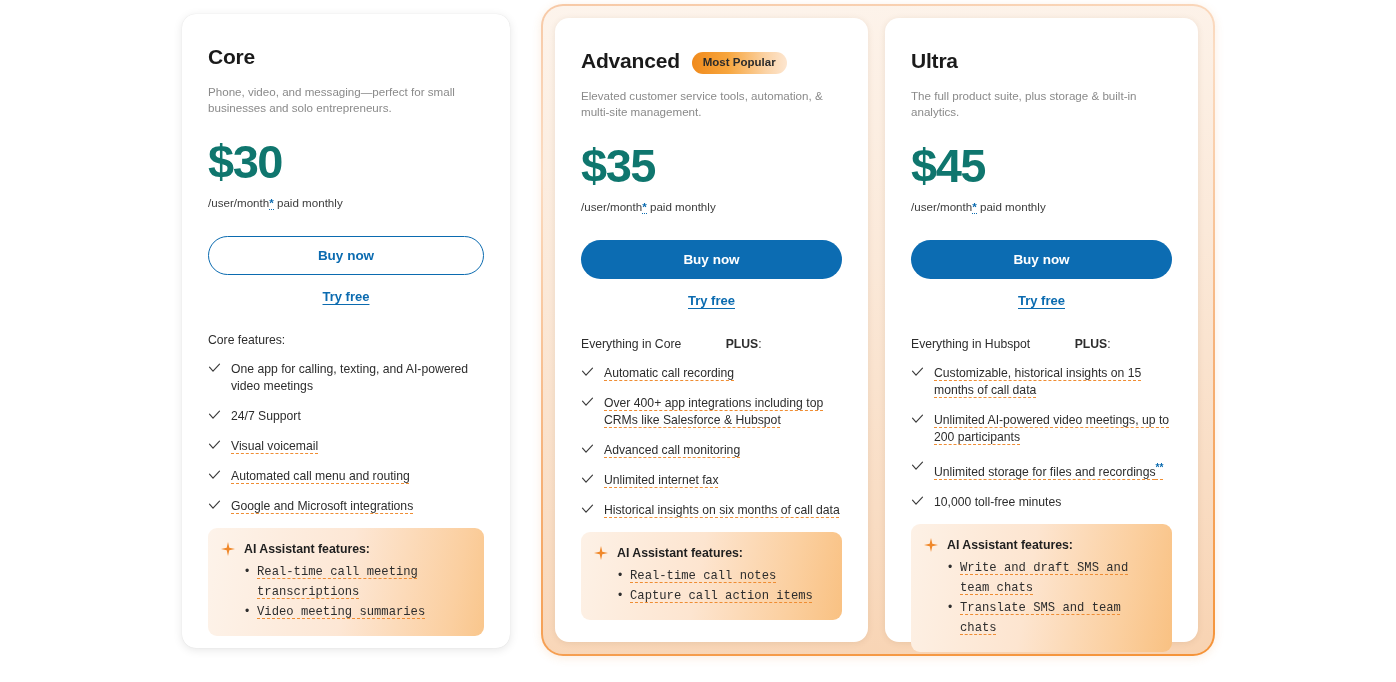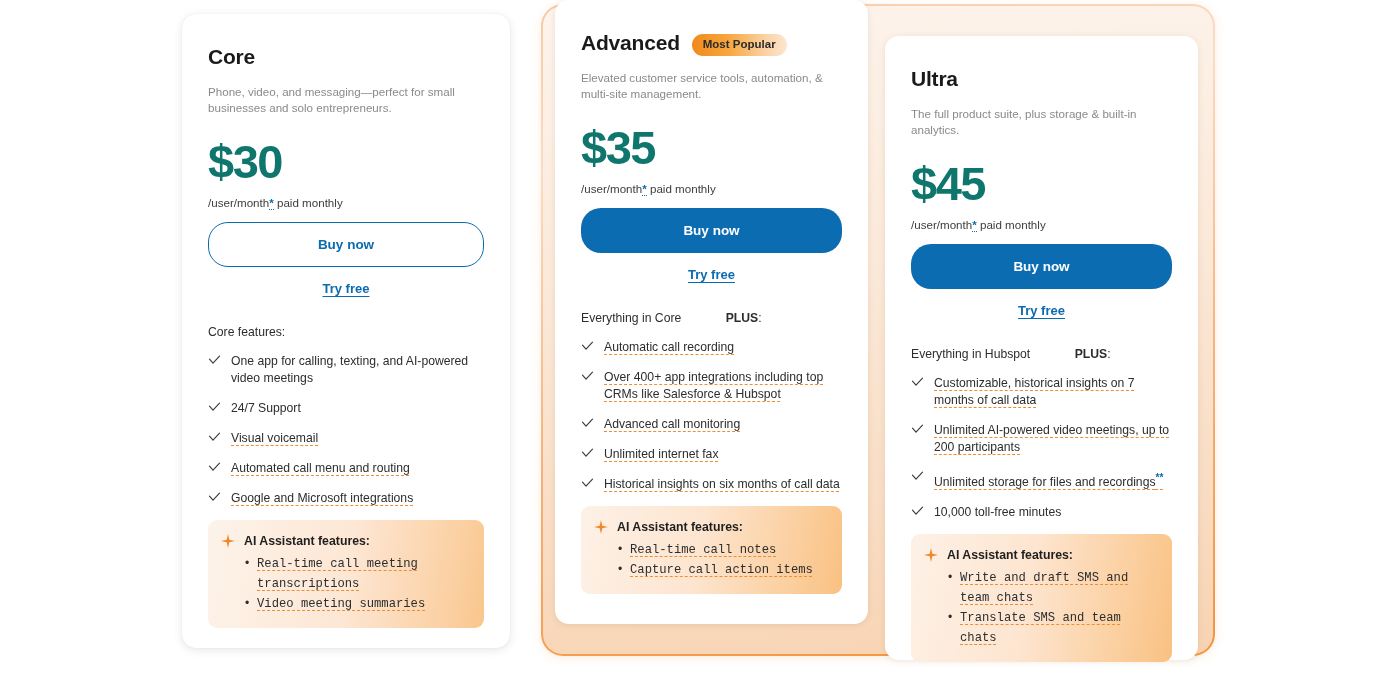--- a/index.html
+++ b/index.html
@@ -49,28 +49,28 @@
 
   .card-core {
     left: 182px;
     top: 14px;
     width: 328px;
     height: 634px;
     box-shadow: 0 2px 10px rgba(0,0,0,0.10), 0 0 1px rgba(0,0,0,0.12);
   }
   .card-advanced {
     left: 555px;
-    top: 0;
+    top: 18px;
     width: 313px;
     height: 624px;
     box-shadow: 0 1px 6px rgba(120,80,40,0.12);
   }
   .card-ultra {
     left: 885px;
-    top: 36px;
+    top: 18px;
     width: 313px;
     height: 624px;
     box-shadow: 0 1px 6px rgba(120,80,40,0.12);
   }
 
   
   .card-head {
     display: flex;
     align-items: flex-end;
     gap: 12px;
@@ -121,25 +121,25 @@
     color: #0b6bb0;
     border-bottom: 1px dotted #0b6bb0;
     font-weight: 700;
   }
 
   
   .btn {
     display: flex;
     align-items: center;
     justify-content: center;
-    height: 45px;
+    height: 39px;
     border-radius: 20px;
     font-size: 13.5px;
     font-weight: 700;
-    margin-top: 12px;
+    margin-top: 26px;
     cursor: pointer;
     user-select: none;
   }
   .btn-outline {
     border: 1.3px solid #0b6bb0;
     background: #ffffff;
     color: #0b6bb0;
   }
   .btn-filled {
     background: #0c6cb2;
@@ -414,21 +414,21 @@
     <div class="try-free">Try free</div>
 
     <div class="features-intro"><span>Everything in Hubspot </span><b>PLUS</b><span>:</span></div>
     <div class="feature-list">
         <div class="feature-item">
           <span class="check-icon">
             <svg width="13" height="13" viewBox="0 0 13 13">
               <path d="M1.5 5.2 L5 9.2 L11.5 2.2" fill="none" stroke="#3a3a3a" stroke-width="1.15" stroke-linecap="round" stroke-linejoin="round"></path>
             </svg>
           </span>
-          <span class="feature-text dotted">Customizable, historical insights on 7 months of call data</span>
+          <span class="feature-text dotted">Customizable, historical insights on 15 months of call data</span>
         </div>
         <div class="feature-item">
           <span class="check-icon">
             <svg width="13" height="13" viewBox="0 0 13 13">
               <path d="M1.5 5.2 L5 9.2 L11.5 2.2" fill="none" stroke="#3a3a3a" stroke-width="1.15" stroke-linecap="round" stroke-linejoin="round"></path>
             </svg>
           </span>
           <span class="feature-text dotted">Unlimited AI-powered video meetings, up to 200 participants</span>
         </div>
         <div class="feature-item">

